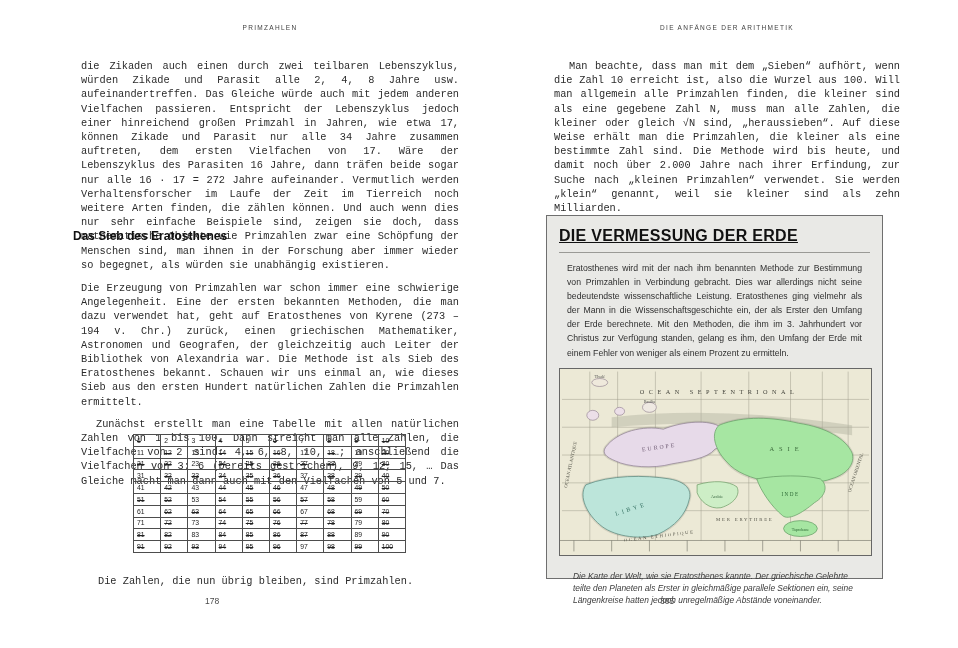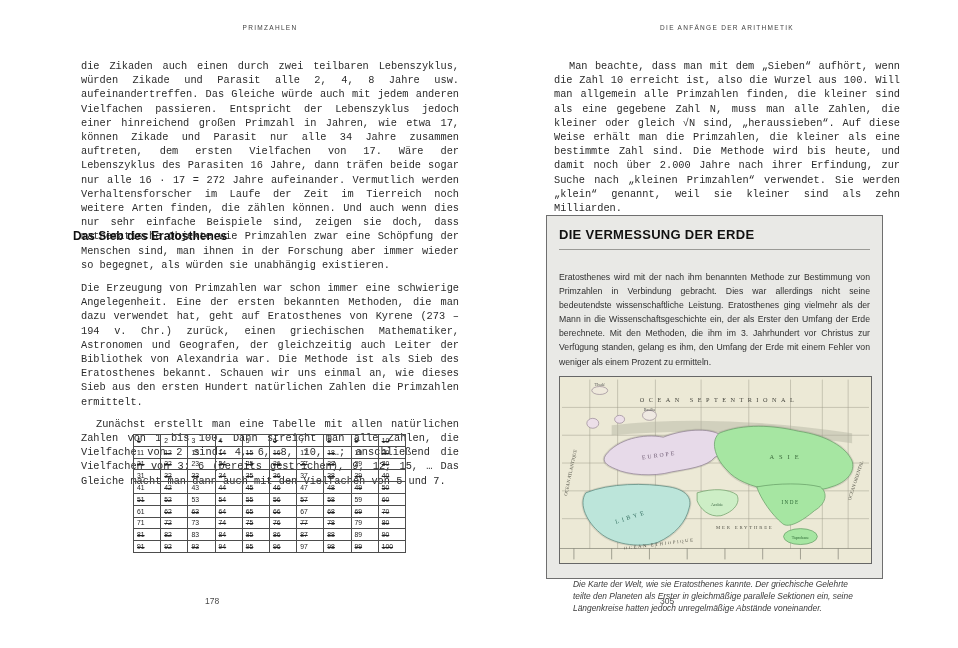--- a/index.html
+++ b/index.html
@@ -46,27 +46,27 @@
   #pagenum-left{left:205px;}
   #pagenum-right{left:660px;}
 
   #p1-right{position:absolute;top:31px;left:0;right:0;}
 
   #infobox{
     position:absolute;top:195px;left:0;width:337px;height:364px;box-sizing:border-box;
     background:#e9e9e6;border:1px solid #6f6f6f;padding:11px 12px 10px 12px;
   }
   .box-title{
-    font-family:"Liberation Sans",sans-serif;font-weight:bold;font-size:13px;
+    font-family:"Liberation Sans",sans-serif;font-weight:bold;font-size:16px;
     letter-spacing:.3px;color:#111;
-    padding-bottom:7px;border-bottom:1px solid #9a9a96;margin-bottom:20px;
+    padding-bottom:7px;border-bottom:1px solid #9a9a96;margin-bottom:0;text-decoration:underline;
   }
   .box-body{
     font-family:"Liberation Sans",sans-serif;font-size:8.7px;line-height:14.1px;
-    text-align:justify;color:#2f2f2f;margin:0;
+    text-align:justify;color:#2f2f2f;margin:8px;
   }
   .map-wrap{margin:7px 0 6px 0;}
   .map-wrap svg{display:block;border:1px solid #666;background:#ece9d6;}
   .box-caption{
     font-family:"Liberation Sans",sans-serif;font-style:italic;font-size:8.4px;
     line-height:12.3px;color:#3a3a3a;margin:14px;
   }
   .map-serif{font-family:"Liberation Serif",serif;}
 </style>
 </head>
@@ -204,20 +204,21 @@
             <td class="struck">96</td>
             <td>97</td>
             <td class="struck">98</td>
             <td class="struck">99</td>
             <td class="struck">100</td>
           </tr>
         </tbody>
     </table>
   </div>
 
+  <p class="bodytext" id="closing-left">Die Zahlen, die nun übrig bleiben, sind Primzahlen.</p>
 </div>
 
 <div class="page" id="page-right">
   <div class="running-head">DIE ANFÄNGE DER ARITHMETIK</div>
 
   <p class="bodytext indent" id="p1-right">Man beachte, dass man mit dem „Sieben“ aufhört, wenn die Zahl 10 erreicht ist, also die Wurzel aus 100. Will man allgemein alle Primzahlen finden, die kleiner sind als eine gegebene Zahl N, muss man alle Zahlen, die kleiner oder gleich √N sind, „heraussieben“. Auf diese Weise erhält man die Primzahlen, die kleiner als eine bestimmte Zahl sind. Die Methode wird bis heute, und damit noch über 2.000 Jahre nach ihrer Erfindung, zur Suche nach „kleinen Primzahlen“ verwendet. Sie werden „klein“ genannt, weil sie kleiner sind als zehn Milliarden.</p>
 
   <div id="infobox">
     <div class="box-title">DIE VERMESSUNG DER ERDE</div>
     <p class="box-body">Eratosthenes wird mit der nach ihm benannten Methode zur Bestimmung von Primzahlen in Verbindung gebracht. Dies war allerdings nicht seine bedeutendste wissenschaftliche Leistung. Eratosthenes ging vielmehr als der Mann in die Wissenschaftsgeschichte ein, der als Erster den Umfang der Erde berechnete. Mit den Methoden, die ihm im 3. Jahrhundert vor Christus zur Verfügung standen, gelang es ihm, den Umfang der Erde mit einem Fehler von weniger als einem Prozent zu ermitteln.</p>

